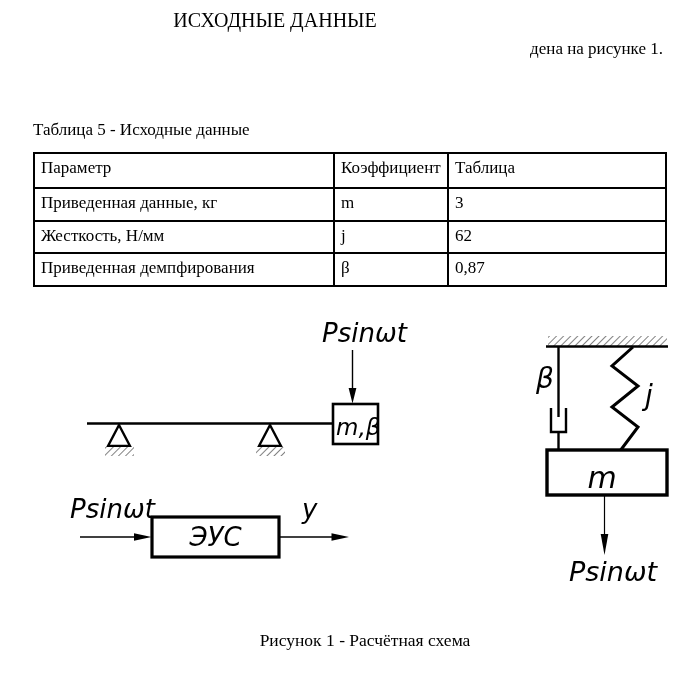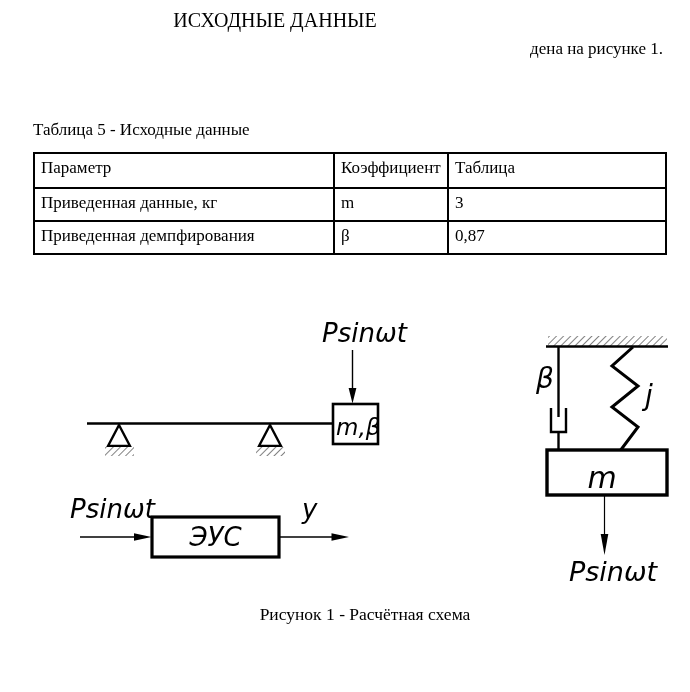--- a/index.html
+++ b/index.html
@@ -28,21 +28,21 @@
     border:2px solid #000;font-size:17px;vertical-align:top;
     padding:4px 4px 0 6px;overflow:hidden;
   }
   col.c1{width:300px}col.c2{width:114px}col.c3{width:218px}
   tr.hr{height:35px}tr.r1{height:33px}tr.r2{height:32px}tr.r3{height:33px}
   svg.fig{position:absolute;top:305px;left:0;}
   .lbl{
     font-family:"DejaVu Sans", sans-serif;font-style:italic;fill:#000;
   }
   .figure-caption{
-    position:absolute;top:604px;left:40px;width:650px;text-align:center;
+    position:absolute;top:630px;left:40px;width:650px;text-align:center;
     font-size:17.5px;
   }
 </style>
 </head>
 <body>
 
 <div>
 
   <h1 class="page-title">ИСХОДНЫЕ ДАННЫЕ</h1>
 
@@ -61,20 +61,25 @@
     <tbody>
       <tr class="hr">
         <td>Параметр</td>
         <td>Коэффициент</td>
         <td>Таблица</td>
       </tr>
       <tr class="r1">
         <td>Приведенная данные, кг</td>
         <td>m</td>
         <td>3</td>
+      </tr>
+      <tr class="r2">
+        <td>Жесткость, Н/мм</td>
+        <td>j</td>
+        <td>62</td>
       </tr>
       <tr class="r3">
         <td>Приведенная демпфирования</td>
         <td>β</td>
         <td>0,87</td>
       </tr>
     </tbody>
   </table>
 
   <svg class="fig" width="690" height="290" viewBox="0 0 690 290">

